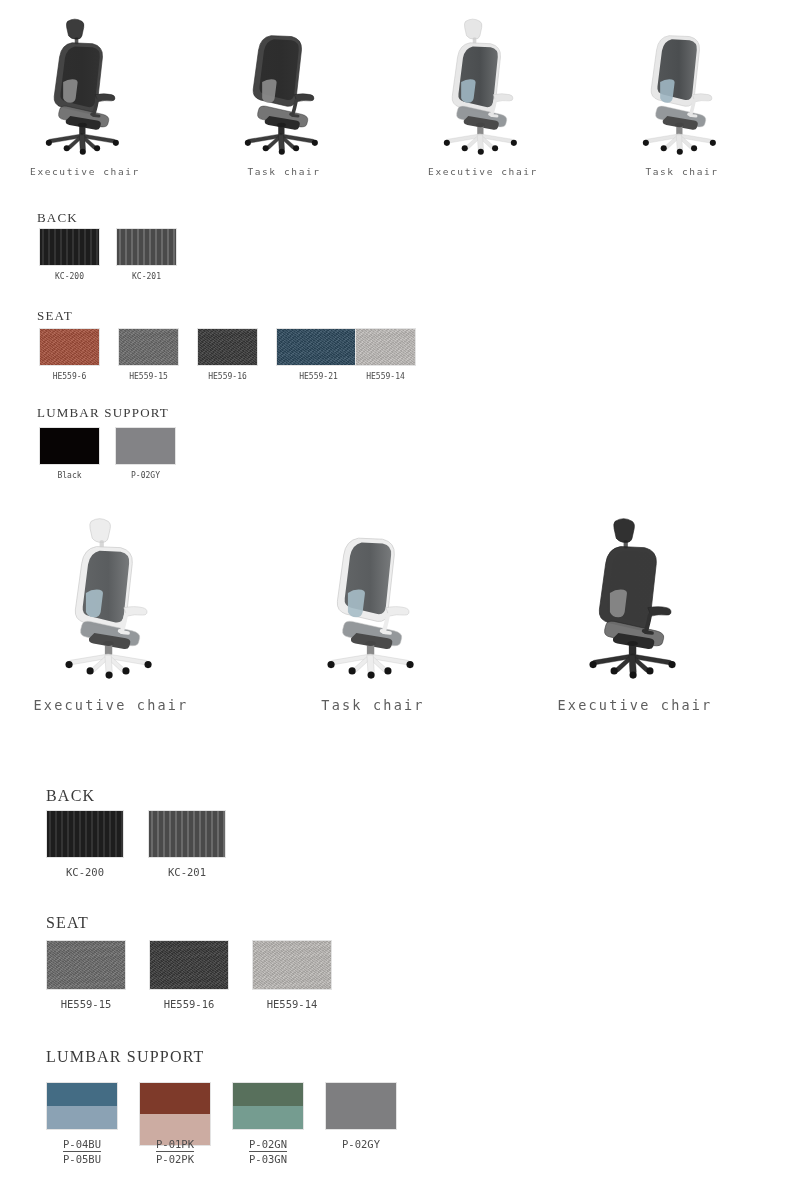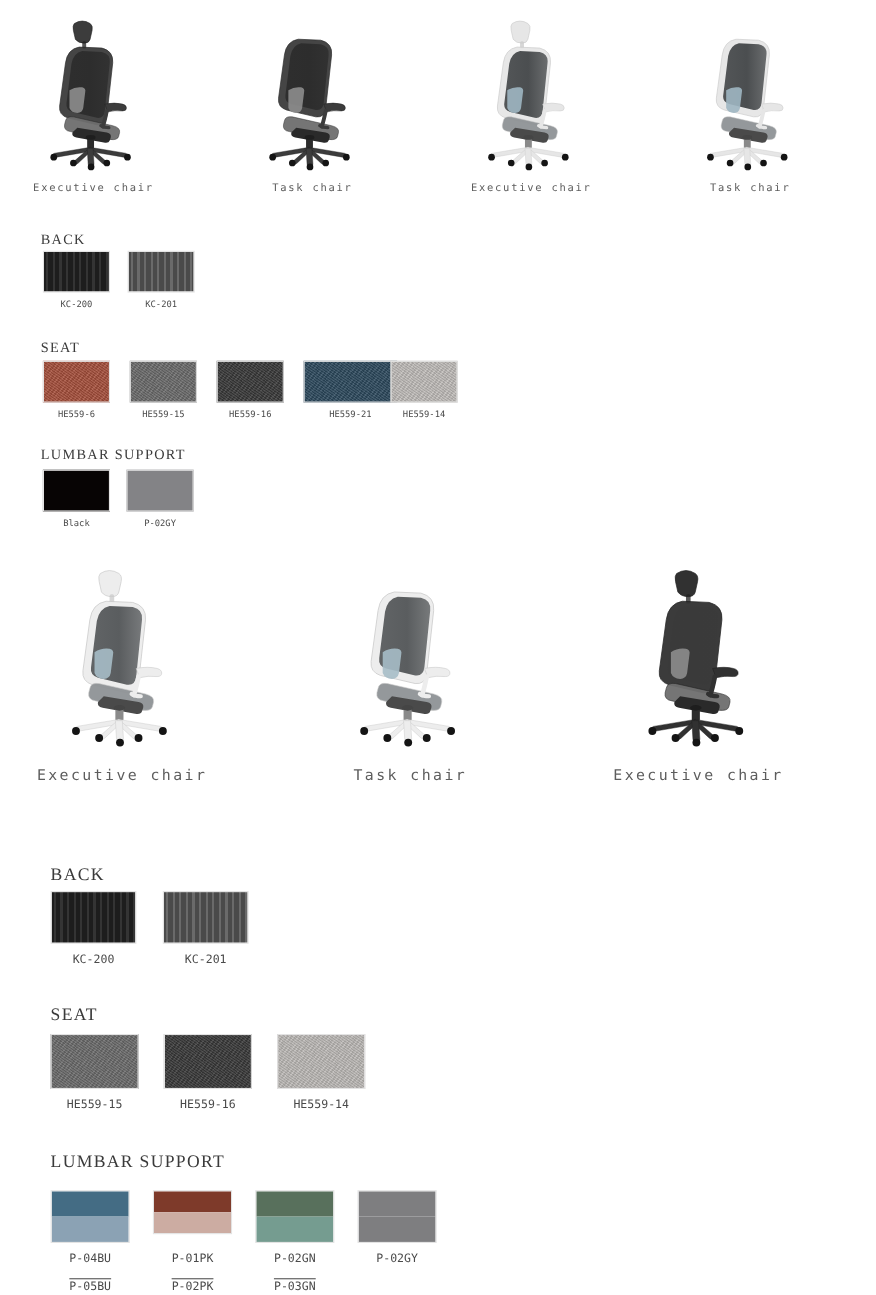--- a/index.html
+++ b/index.html
@@ -45,21 +45,21 @@
 
   .sw-cap {
     position: absolute;
     left: 50%;
     transform: translateX(-50%);
     text-align: center;
     white-space: nowrap;
     font-family: "DejaVu Sans Mono", "Liberation Mono", monospace;
     color: #4a4a4a;
   }
-  .sw-cap .frac-top { display: block; border-bottom: 1px solid #555; padding-bottom: 12px; }
+  .sw-cap .frac-top { display: block; border-bottom: 1px solid #555; padding-bottom: 1px; }
   .sw-cap .frac-bot { display: block; padding-top: 1px; }
   .tex-weave {
     position: absolute; inset: 0;
     opacity: .55;
   }
 </style>
 </head>
 <body>
 
 <div class="page">
@@ -648,21 +648,21 @@
       <div class="sw" style="left: 46px; top: 1082px; width: 72px; height: 48px;">
         <div class="sw-chip">
           <div class="half top" style="height: 50%; background: rgb(68, 108, 132);"></div>
           <div class="half bottom" style="height: 50%; background: rgb(139, 162, 180);"></div>
         </div>
         <div class="sw-cap" style="top: 56px; font-size: 10.5px;">
           <span class="frac-top">P-04BU</span>
           <span class="frac-bot">P-05BU</span>
         </div>
       </div>
-      <div class="sw" style="left: 139px; top: 1082px; width: 72px; height: 40px;">
+      <div class="sw" style="left: 139px; top: 1082px; width: 72px; height: 64px;">
         <div class="sw-chip">
           <div class="half top" style="height: 50%; background: rgb(126, 58, 42);"></div>
           <div class="half bottom" style="height: 50%; background: rgb(204, 172, 162);"></div>
         </div>
         <div class="sw-cap" style="top: 56px; font-size: 10.5px;">
           <span class="frac-top">P-01PK</span>
           <span class="frac-bot">P-02PK</span>
         </div>
       </div>
       <div class="sw" style="left: 232px; top: 1082px; width: 72px; height: 48px;">

